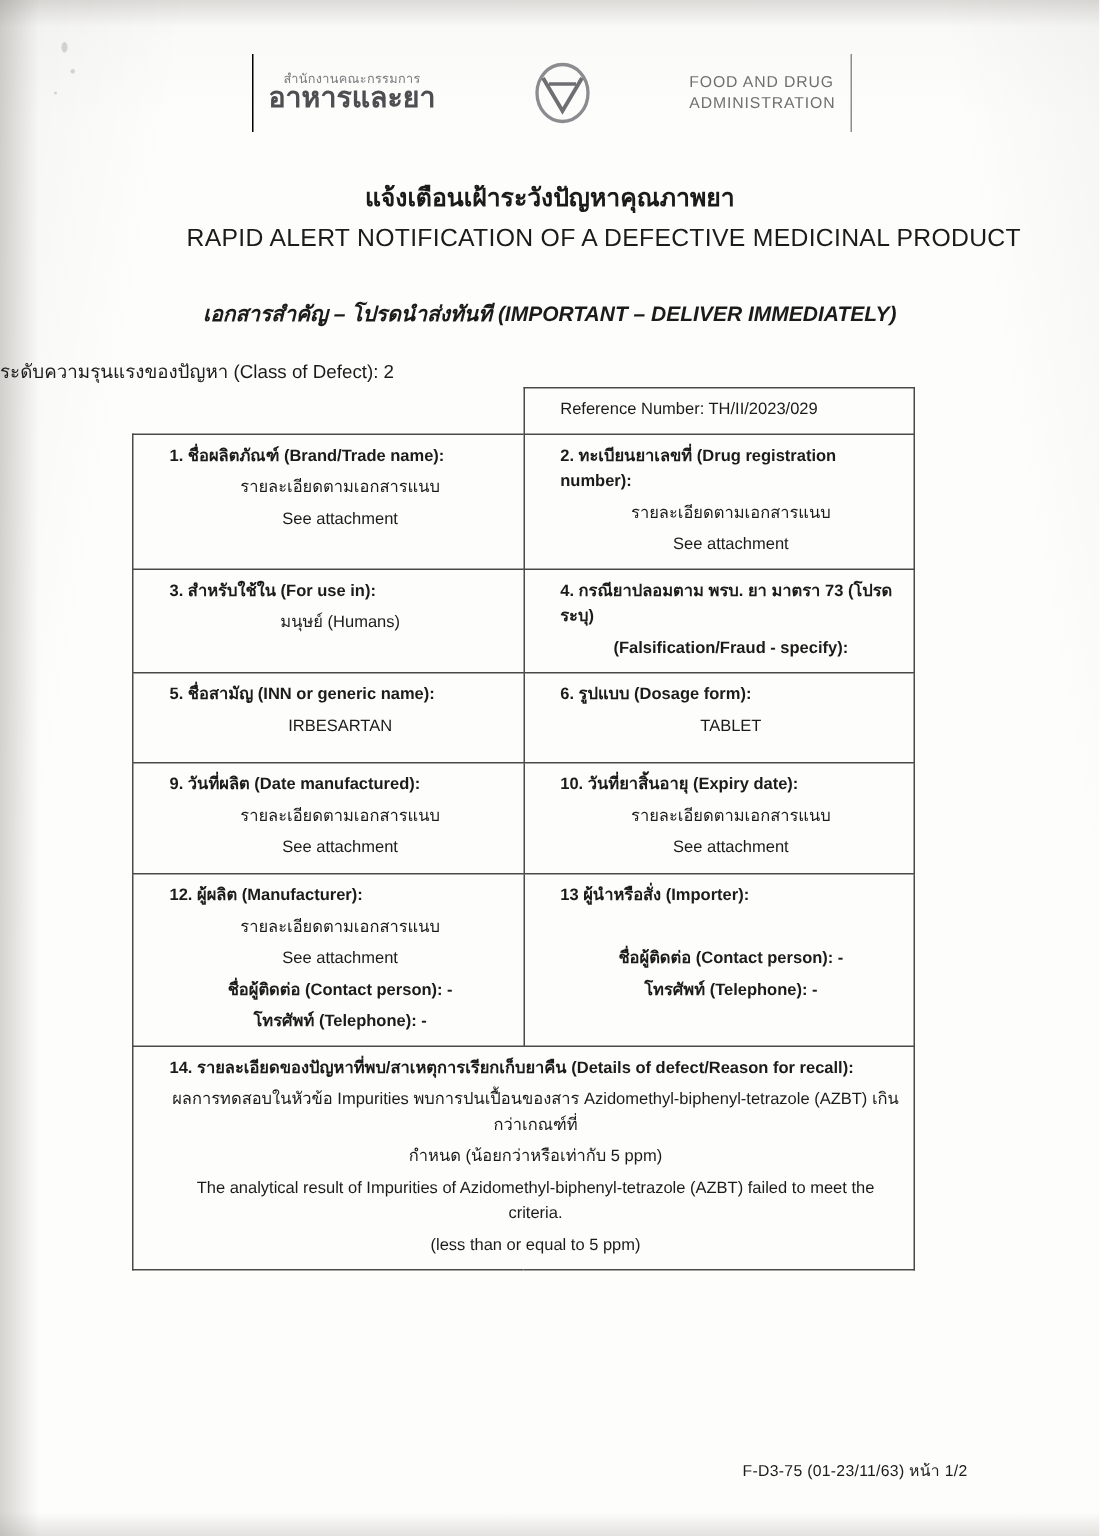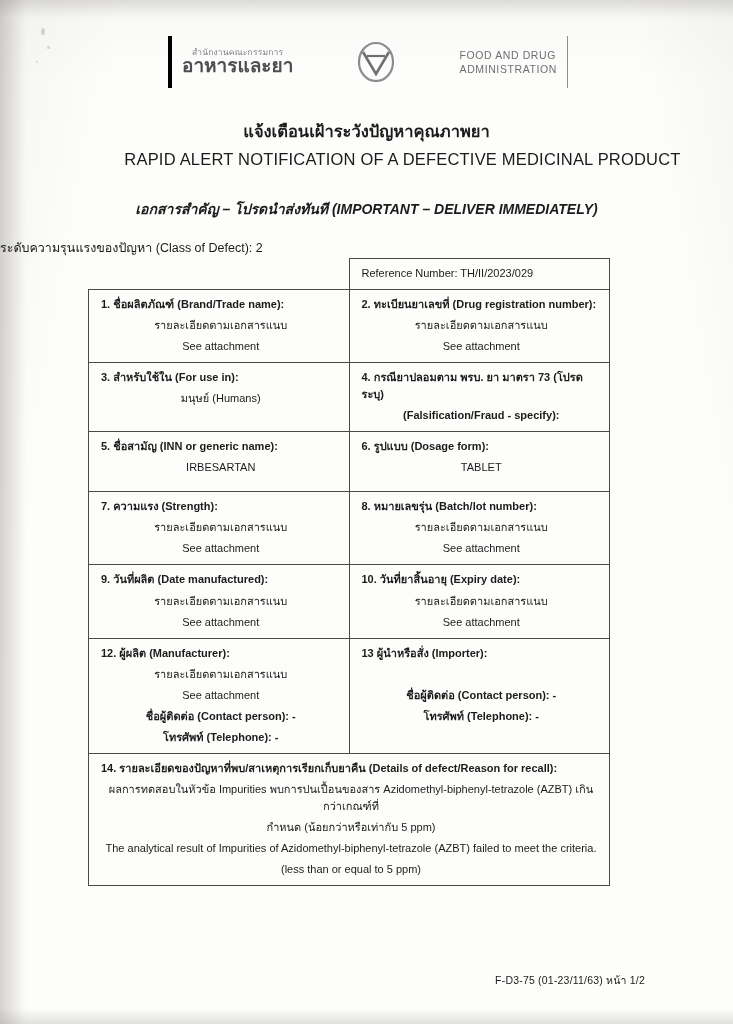--- a/index.html
+++ b/index.html
@@ -41,21 +41,21 @@
   
   .letterhead {
     position: absolute;
     left: 168px;
     top: 36px;
     width: 400px;
     height: 52px;
     display: flex;
     align-items: center;
     justify-content: space-between;
-    border-left: 4px solid #000000;
+    border-left: 1px solid #000000;
     border-right: 1px solid #8e8e8e;
     padding: 0 10px;
     box-sizing: border-box;
   }
   .lh-th {
     text-align: center;
     line-height: 1.05;
     color: #6f6f72;
   }
   .lh-th .th-small {
@@ -134,21 +134,21 @@
     left: 88px;
     top: 258px;
     width: 522px;
     border-collapse: collapse;
     font-size: 11px;
     color: #1b1b1b;
   }
   .doc-table td {
     border: 1px solid #4a4a4a;
     vertical-align: top;
-    padding: 6px 8px 7px 12px;
+    padding: 6px 8px 7px 24px;
     line-height: 1.55;
   }
   .no-left-top {
     border: none !important;
   }
   .lbl { font-weight: 700; }
   .val { font-weight: 400; }
   .half { width: 50%; }
   .cell p { margin: 0; }
   .cell p + p { margin-top: 4px; text-align: center; }
@@ -261,32 +261,20 @@
         <td class="half cell tall">
           <p class="lbl">5. ชื่อสามัญ (INN or generic name):</p>
           <p class="val">IRBESARTAN</p>
         </td>
         <td class="half cell tall">
           <p class="lbl">6. รูปแบบ (Dosage form):</p>
           <p class="val">TABLET</p>
         </td>
       </tr>
 
-      <tr>
-        <td class="half cell">
-          <p class="lbl">7. ความแรง (Strength):</p>
-          <p class="val">รายละเอียดตามเอกสารแนบ</p>
-          <p class="val">See attachment</p>
-        </td>
-        <td class="half cell">
-          <p class="lbl">8. หมายเลขรุ่น (Batch/lot number):</p>
-          <p class="val">รายละเอียดตามเอกสารแนบ</p>
-          <p class="val">See attachment</p>
-        </td>
-      </tr>
 
       <tr>
         <td class="half cell">
           <p class="lbl">9. วันที่ผลิต (Date manufactured):</p>
           <p class="val">รายละเอียดตามเอกสารแนบ</p>
           <p class="val">See attachment</p>
         </td>
         <td class="half cell">
           <p class="lbl">10. วันที่ยาสิ้นอายุ (Expiry date):</p>
           <p class="val">รายละเอียดตามเอกสารแนบ</p>

